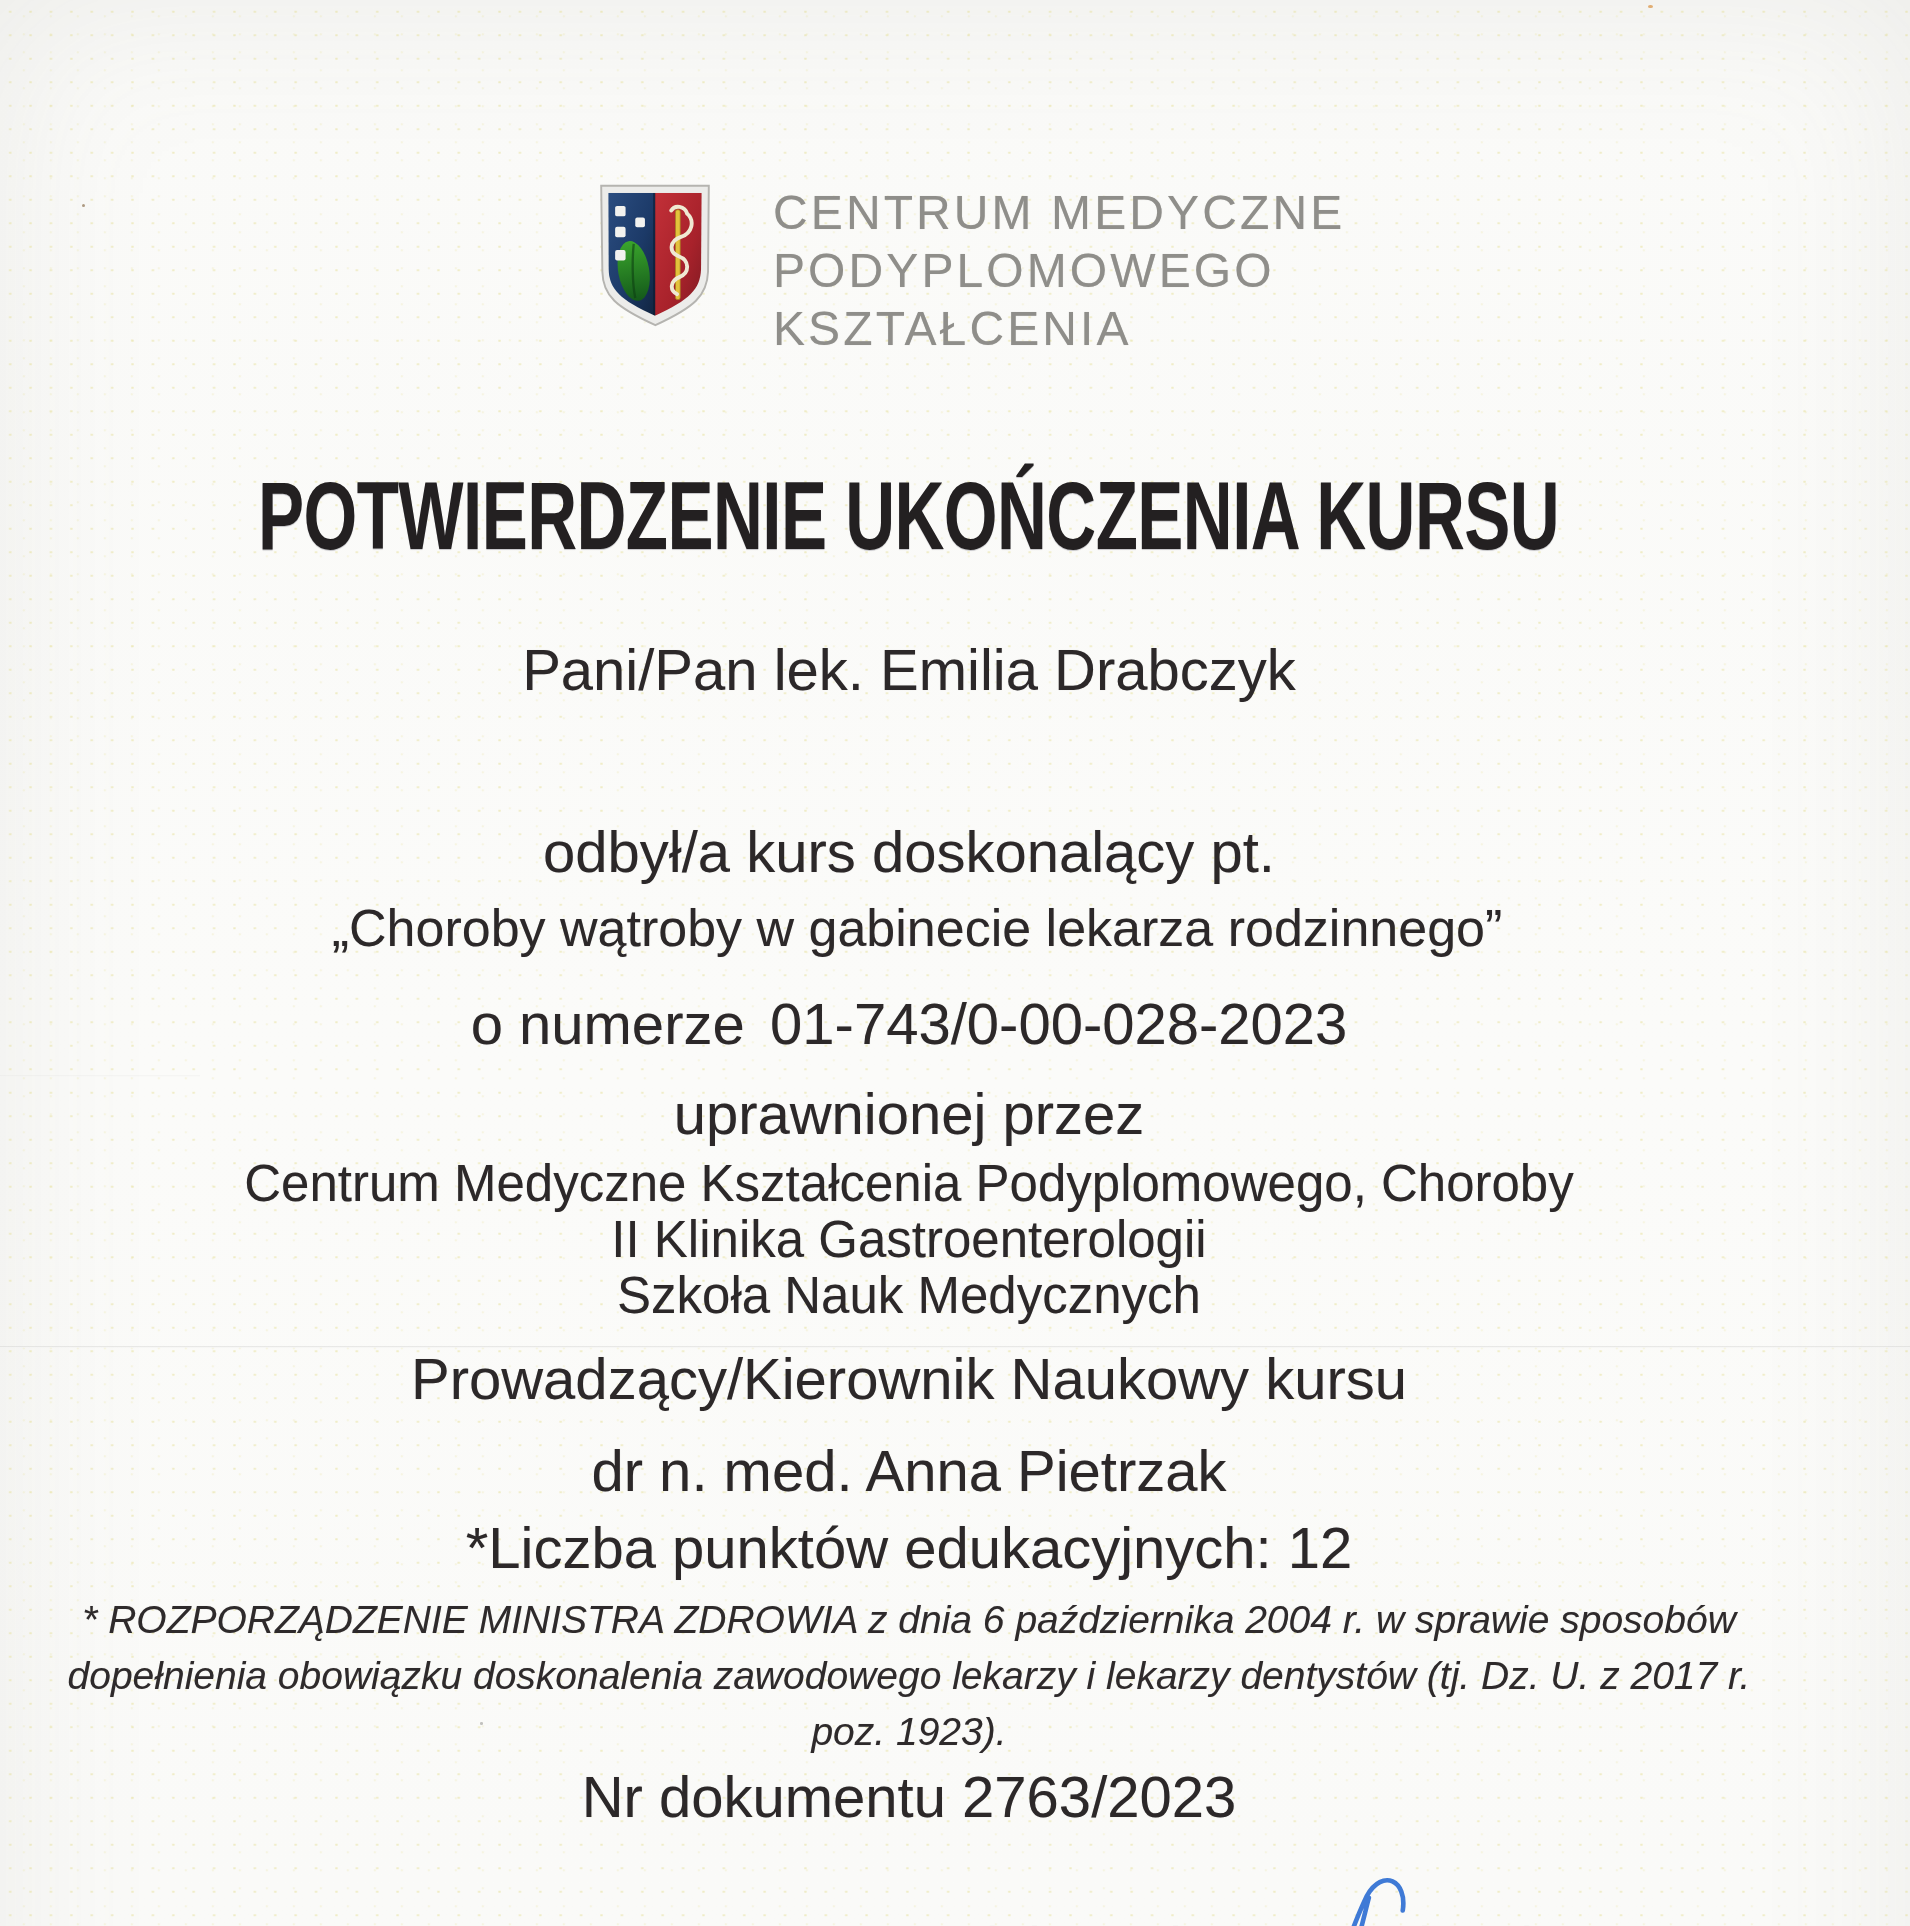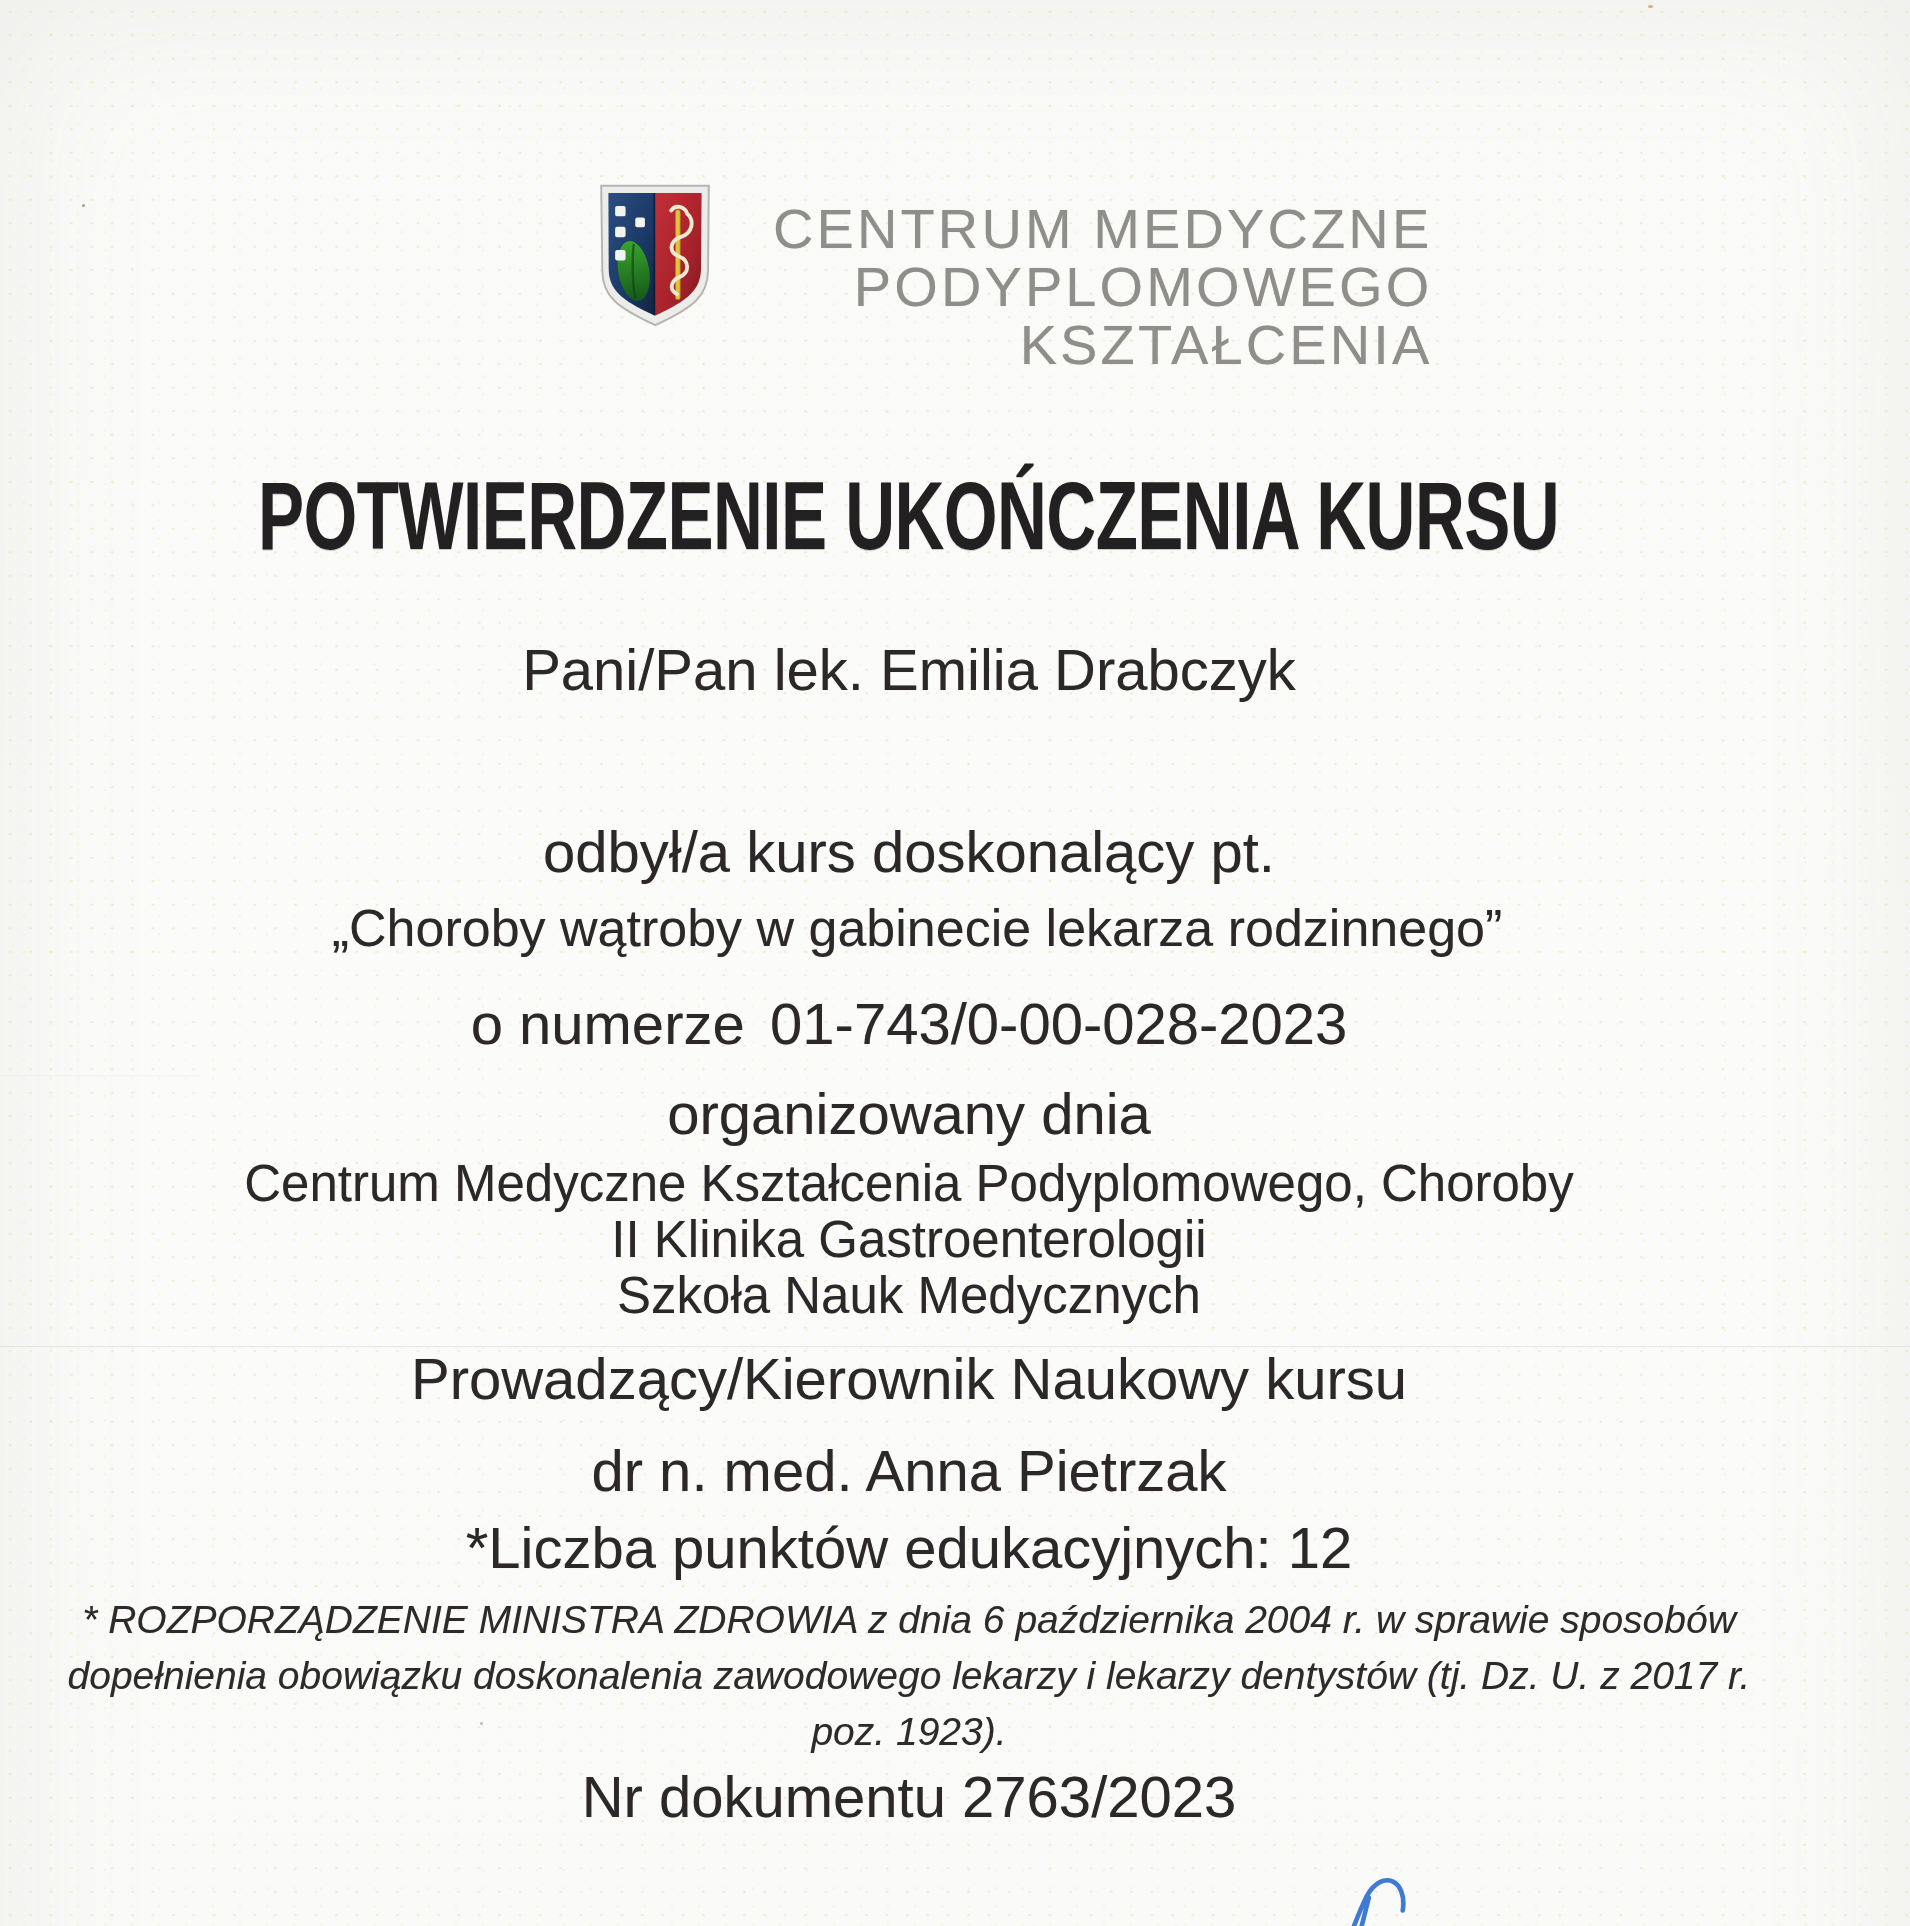--- a/index.html
+++ b/index.html
@@ -30,25 +30,24 @@
     position:absolute;left:0;width:100%;height:2.3px;
     background:linear-gradient(180deg, rgba(140,140,138,0.22), rgba(255,255,255,0.65));
     filter:blur(0.4px);
   }
   .crease.main{top:1346px;}
   .crease.partial{top:1075px;width:200px;opacity:.35;}
 
   .brand{position:absolute;top:178px;left:595px;display:flex;align-items:flex-start;}
   .brand-shield{width:120px;height:153px;}
   .brand-lines{
-    margin-left:58px;margin-top:22px;
-    font-size:56px;line-height:58px;letter-spacing:3.1px;
+    margin-left:58px;margin-top:6px;
+    font-size:48px;line-height:58px;letter-spacing:3.1px;
     color:#8f8e8a;white-space:nowrap;
     text-shadow:0 0 0.8px rgba(143,142,138,0.45);
-    text-align:right;
   }
 
   .doc-title{
     position:absolute;top:461px;left:0;width:1818px;text-align:center;
     font-size:96px;font-weight:700;color:#232021;letter-spacing:-0.8px;
     white-space:nowrap;
   }
   .doc-title > span{display:inline-block;transform:scaleX(0.72);transform-origin:50% 50%;
     text-shadow:0 1.2px 0.8px rgba(40,38,60,0.25);}
 
@@ -142,21 +141,21 @@
     <div class="recipient t150">Pani/Pan lek. Emilia Drabczyk</div>
 
 
     <div class="kurs-intro t150">odbył/a kurs doskonalący pt.</div>
     <div class="course-title">„Choroby wątroby w gabinecie lekarza rodzinnego”</div>
 
     <div class="numer t150">
       <span>o numerze</span><span class="gap">01-743/0-00-028-2023</span>
     </div>
 
-    <div class="org-przez t150">organizowany dnia</div>
+    <div class="org-przez t150">uprawnionej przez</div>
 
     <div class="organizers">
       <div>Centrum Medyczne Kształcenia Podyplomowego, Choroby</div>
       <div>II Klinika Gastroenterologii</div>
       <div>Szkoła Nauk Medycznych</div>
     </div>
 
     <div class="prowadzacy t150">Prowadzący/Kierownik Naukowy kursu</div>
     <div class="leader-name t150">dr n. med. Anna Pietrzak</div>
     <div class="points t150">*Liczba punktów edukacyjnych: 12</div>

